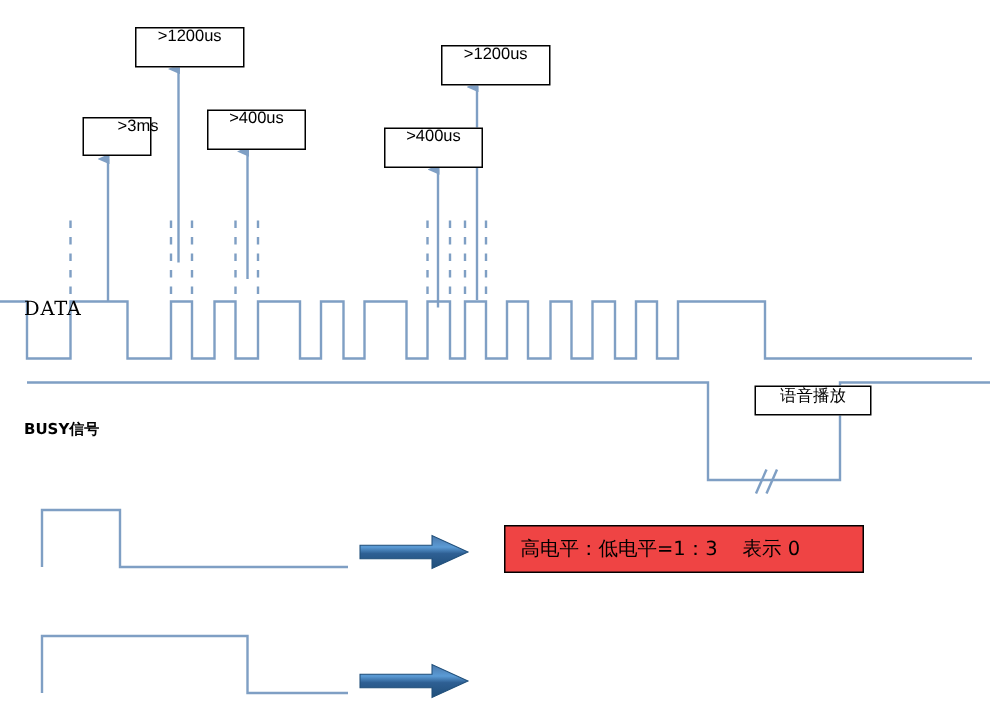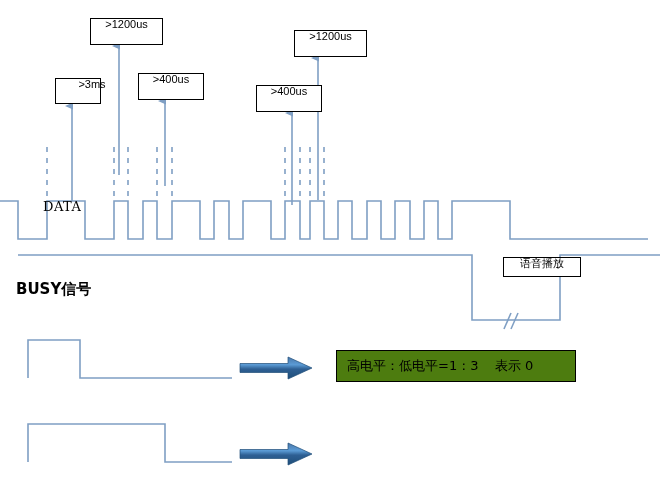--- a/index.html
+++ b/index.html
@@ -37,33 +37,32 @@
     position:absolute;
     color:#000000;
     white-space:nowrap;
     line-height:1;
   }
   #data-label{
     left:16px;top:200px;
     font-family:"DejaVu Serif","Liberation Serif",serif;
     font-size:13px;
     letter-spacing:0.5px;
-    margin-left:27px;
   }
   #busy-label{
     left:16px;top:282px;
     font-family:"DejaVu Sans","Liberation Sans",sans-serif;
-    font-size:15px;
+    font-size:10px;
     font-weight:bold;
   }
   
   .legend-box{
     position:absolute;
     border:1px solid #000000;
-    background:#4d7c0f;
+    background:#ef4444;
     color:#000000;
     font-size:13px;
     display:flex;
     align-items:center;
     box-sizing:border-box;
     padding-left:10px;
     white-space:pre;
     font-family:"DejaVu Sans","Liberation Sans",sans-serif;
   }
 </style>

